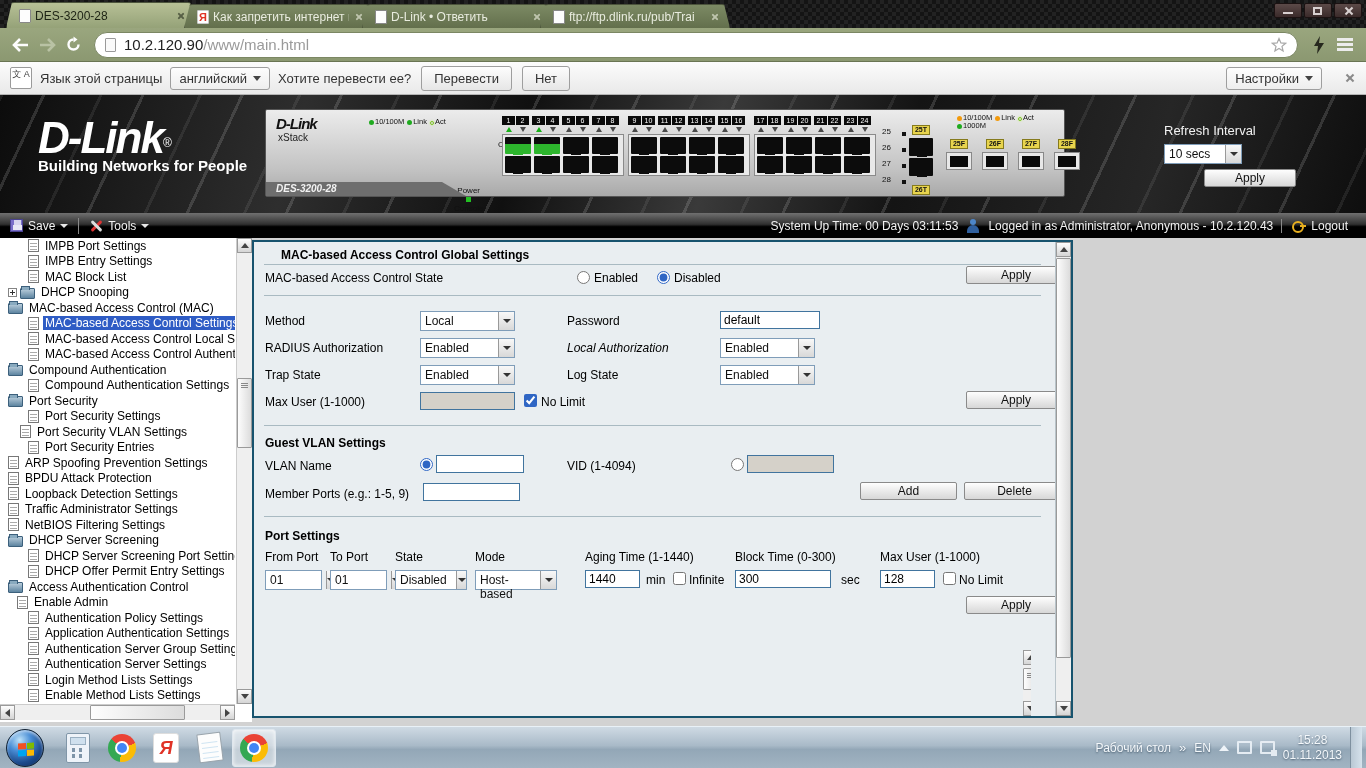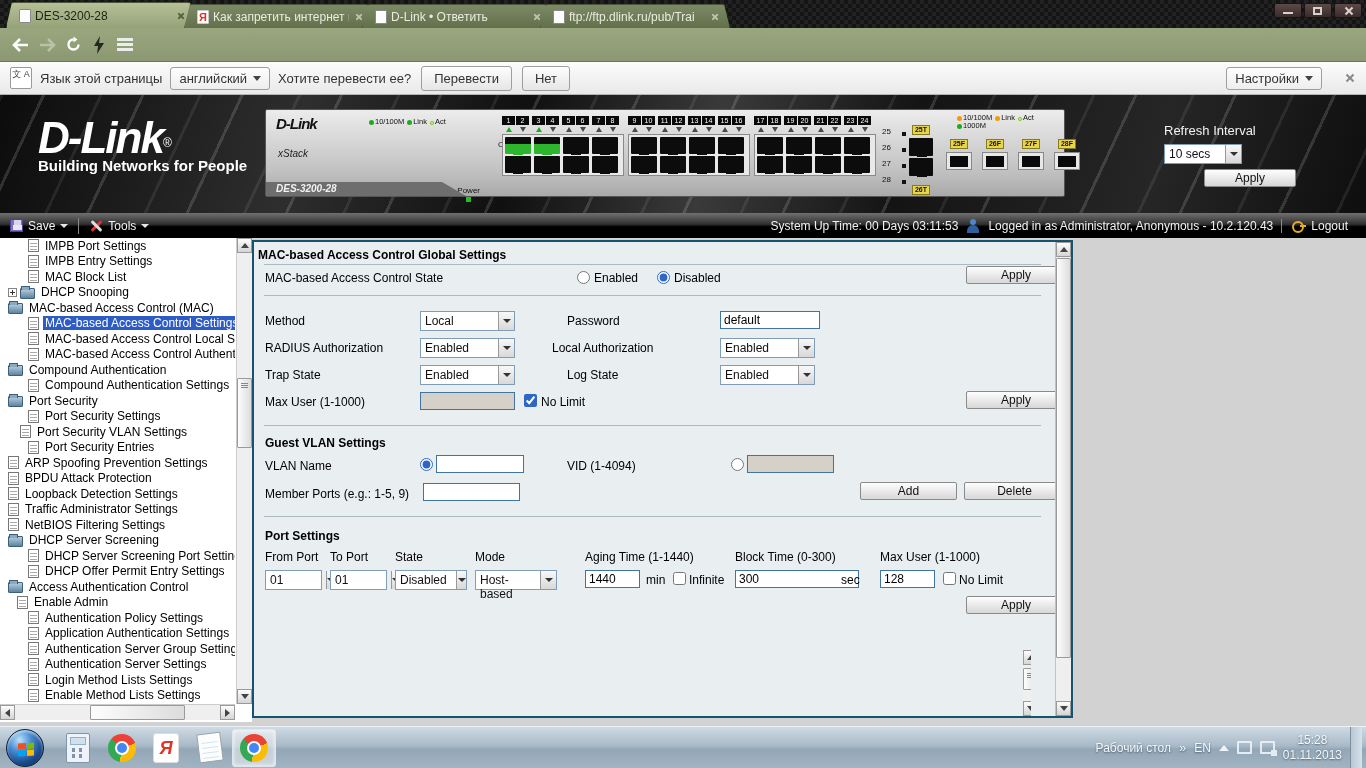--- a/index.html
+++ b/index.html
@@ -55,21 +55,21 @@
   #devheader::before { content:""; position:absolute; inset:0;
     background:repeating-linear-gradient(115deg, rgba(255,255,255,.08) 0 3px, transparent 3px 38px, rgba(255,255,255,.14) 38px 41px, transparent 41px 90px); }
   #dlogo { position:absolute; left:38px; top:18px; color:#fff; }
   #dlogo .big { font-size:44px; font-weight:bold; letter-spacing:-2px; font-style:italic; }
   #dlogo .reg { font-size:12px; vertical-align:super; }
   #dlogo .slogan { font-size:15px; font-weight:bold; margin-top:-6px; }
 
   #switchpanel { position:absolute; left:265px; top:14px; width:800px; height:88px;
     background:linear-gradient(#ececec,#c2c2c2 70%,#a9a9a9); border:1px solid #555; border-radius:2px; }
   .sp-brand { position:absolute; left:10px; top:5px; font-size:15px; font-weight:bold; color:#111; letter-spacing:-1px; font-style:italic;}
-  .sp-series { position:absolute; left:12px; top:22px; font-size:10px; font-style:italic; color:#222;margin-top:16px; }
+  .sp-series { position:absolute; left:12px; top:22px; font-size:10px; color:#222; }
   .sp-legend { position:absolute; font-size:7.5px; color:#111; white-space:nowrap; }
   .lg-l { left:100px; top:7px; } .lg-r { left:688px; top:4px; width:110px; line-height:8px; }
   .dot { display:inline-block; width:5px; height:5px; border-radius:50%; margin:0 1px -1px 3px; }
   .dot.g { background:#1faa1f; } .dot.o { background:#f29a0d; }
   .dot.act { background:transparent; border:1px solid #7bbf21; width:4px; height:4px; box-shadow:0 0 2px #bfff5e; }
   .sp-powcol { position:absolute; left:188px; top:32px; font-size:8px; text-align:center; color:#111; line-height:9px;margin-top:44px; }
   .led { display:inline-block; width:5px; height:5px; }
   .led.g { background:#22c022; } .led.k { background:#111; }
   .sp-console { position:absolute; left:232px; top:30px; font-size:8px; text-align:center; color:#111; }
   .conport { width:22px; height:18px; background:#fff; border:1px solid #777; margin:2px auto 0; display:flex; align-items:center; justify-content:center; }
@@ -267,20 +267,30 @@
       <svg class="svgico" width="18" height="14" viewBox="0 0 18 14">
           <path d="M10 1 L16 7 L10 13 M16 7 H2" stroke="#b9c2a4" stroke-width="2.6" fill="none"></path>
         </svg>
     </span>
     <span class="navbtn">
       <svg class="svgico" width="17" height="17" viewBox="0 0 17 17">
           <path d="M13.5 8.5 A5 5 0 1 1 8.5 3.5" stroke="#fdfdfd" stroke-width="2.4" fill="none"></path>
           <path d="M8.5 0.5 L12.5 3.5 L8.5 6.5 Z" fill="#fdfdfd"></path>
         </svg>
     </span>
+    <div id="urlbox">
+      <span class="url-page-ico"></span>
+      <span id="url-host">10.2.120.90</span>
+        <span id="url-path">/www/main.html</span>
+      <span id="star-ico">
+        <svg class="svgico" width="16" height="16" viewBox="0 0 16 16">
+            <path d="M8 1.5 L9.9 5.9 L14.6 6.3 L11 9.4 L12.1 14 L8 11.5 L3.9 14 L5 9.4 L1.4 6.3 L6.1 5.9 Z" fill="none" stroke="#a8a8a8" stroke-width="1.2"></path>
+          </svg>
+      </span>
+    </div>
     <span class="navbtn">
       <svg class="svgico" width="12" height="18" viewBox="0 0 12 18">
           <path d="M7 0 L1 10 H5 L4 18 L11 7 H6 Z" fill="#26281e"></path>
         </svg>
     </span>
     <span class="navbtn" style="flex-direction:column;gap:2px;">
       <i style="width:16px;height:3px;background:#ececec;display:block"></i>
       <i style="width:16px;height:3px;background:#ececec;display:block"></i>
       <i style="width:16px;height:3px;background:#ececec;display:block"></i>
     </span>
@@ -700,21 +710,21 @@
         <span class="sb-thumb" style="left:90px;top:0;width:95px;height:15px;"></span>
         <span class="sb-btn" style="right:0;top:0;">
             <i class="sb-tri-rt"></i>
           </span>
       </div>
     </div>
 
     <div id="panelwrap">
       <div id="panel">
 
-        <span class="ftitle" style="left:4px;top:6px;">MAC-based Access Control Global Settings</span>
+        <span class="ftitle" style="left:27px;top:6px;">MAC-based Access Control Global Settings</span>
         <div class="divider" style="top:22px;"></div>
 
         <span class="flabel" style="left:11px;top:29px;">MAC-based Access Control State</span>
         <input type="radio" style="left: 323px; top: 29px;">
         <span class="inline-lbl" style="left:340px;top:29px;">Enabled</span>
         <input type="radio" style="left: 403px; top: 29px;" checked="">
         <span class="inline-lbl" style="left:420px;top:29px;">Disabled</span>
         <button class="gbtn applybtn" style="left:672px;top:24px;">Apply</button>
 
         <div class="divider" style="top:53px;"></div>
@@ -729,21 +739,21 @@
         <span class="flabel" style="left:313px;top:72px;">Password</span>
         <input class="w-input" style="left: 466px; top: 69px; width: 100px;" value="default">
 
         <span class="flabel" style="left:11px;top:99px;">RADIUS Authorization</span>
         <span class="w-select w-sel-abs" style="left:166px;top:96px;width:95px;">
           <span class="val" style="flex:1">Enabled</span>
             <span class="btn">
               <b></b>
             </span>
         </span>
-        <span class="flabel" style="left:298px;top:99px;">Local Authorization</span>
+        <span class="flabel" style="left:313px;top:99px;font-style:italic;">Local Authorization</span>
         <span class="w-select w-sel-abs" style="left:466px;top:96px;width:95px;">
           <span class="val" style="flex:1">Enabled</span>
             <span class="btn">
               <b></b>
             </span>
         </span>
 
         <span class="flabel" style="left:11px;top:126px;">Trap State</span>
         <span class="w-select w-sel-abs" style="left:166px;top:123px;width:95px;">
           <span class="val" style="flex:1">Enabled</span>
@@ -814,21 +824,21 @@
         <span class="w-select w-sel-abs" style="left:221px;top:328px;width:82px;">
           <span class="val" style="flex:1">Host-based</span>
             <span class="btn">
               <b></b>
             </span>
         </span>
         <input class="w-input" style="left: 331px; top: 328px; width: 55px;" value="1440">
         <span class="inline-lbl" style="left:392px;top:331px;">min</span>
         <input type="checkbox" style="left: 419px; top: 330px;">
         <span class="inline-lbl" style="left:435px;top:331px;">Infinite</span>
-        <input class="w-input" style="left: 481px; top: 328px; width: 124px;" value="300">
+        <input class="w-input" style="left: 481px; top: 328px; width: 96px;" value="300">
         <span class="inline-lbl" style="left:587px;top:331px;">sec</span>
         <input class="w-input" style="left: 626px; top: 328px; width: 55px;" value="128">
         <input type="checkbox" style="left: 689px; top: 330px;">
         <span class="inline-lbl" style="left:705px;top:331px;">No Limit</span>
 
         <button class="gbtn applybtn" style="left:672px;top:354px;">Apply</button>
 
         <div id="tablebox">
 
           <div id="tbl-vscroll">

